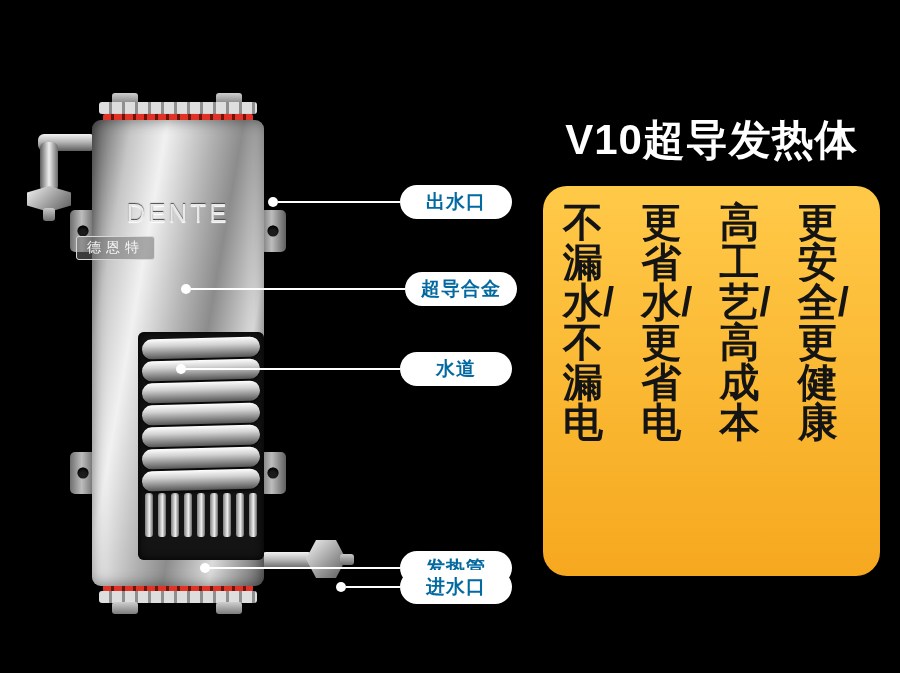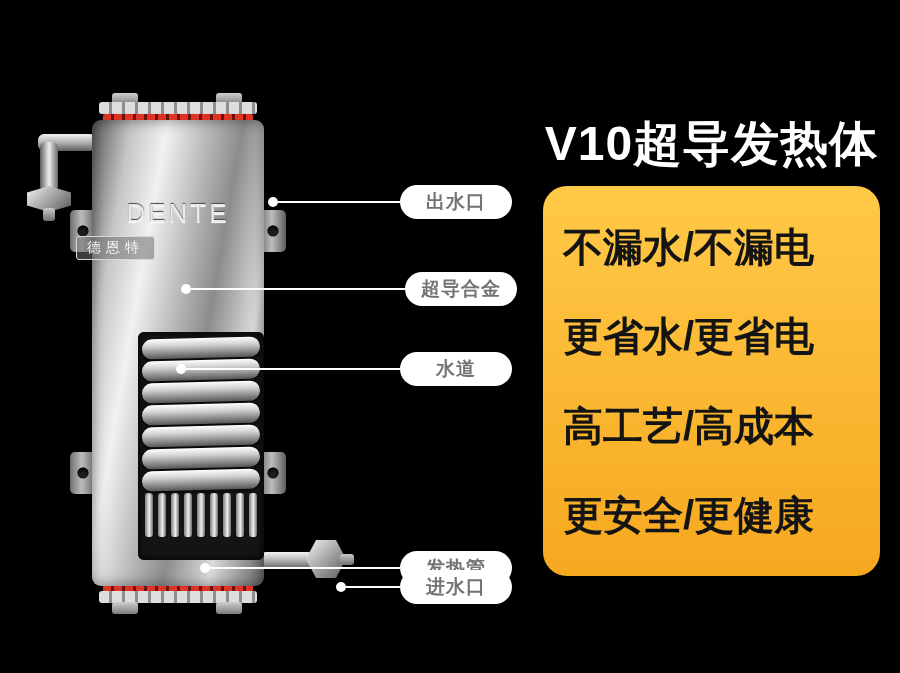--- a/index.html
+++ b/index.html
@@ -57,35 +57,35 @@
   .nut { position:absolute; background:linear-gradient(135deg,#f4f4f4,#9e9e9e 55%,#5a5a5a); }
   .nut.v { clip-path:polygon(50% 0,100% 25%,100% 75%,50% 100%,0 75%,0 25%); }
   .nut.h { clip-path:polygon(25% 0,75% 0,100% 50%,75% 100%,25% 100%,0 50%); }
   .pipe-tip { position:absolute; background:linear-gradient(180deg,#cacaca,#6f6f6f); border-radius:3px; }
 
   
   .callout { position:absolute; display:flex; align-items:center; height:34px; z-index:5; }
   .callout .dot { width:10px; height:10px; border-radius:50%; background:#fff; flex:0 0 auto; }
   .callout .line { flex:1 1 auto; height:2px; background:#fff; }
   .callout .pill { flex:0 0 auto; width:112px; height:34px; border-radius:17px;
-                   background:#fff; color:#737373; font-size:19px; font-weight:bold;
+                   background:#fff; color:#0369a1; font-size:19px; font-weight:bold;
                    display:flex; align-items:center; justify-content:center; letter-spacing:1px; }
   .c1 { left:268px; top:185px; width:244px; }
   .c2 { left:181px; top:272px; width:336px; }
   .c3 { left:176px; top:352px; width:336px; }
   .c4 { left:200px; top:507px; width:312px;margin-top:44px; }
   .c5 { left:336px; top:560px; width:176px;margin-top:10px; }
 
   
   .title { position:absolute; left:543px; top:112px; width:337px; text-align:center;
-           color:#ffffff; font-size:48px; font-weight:900; letter-spacing:1px; }
+           color:#ffffff; font-size:42px; font-weight:900; letter-spacing:1px; }
   .feature-panel { position:absolute; left:543px; top:186px; width:337px; height:390px;
                    border-radius:24px;
                    background:linear-gradient(180deg,#ffc948 0%,#f6a81f 100%);
-                   display:flex; flex-direction:column; justify-content:space-around;
+                   display:flex; justify-content:space-around;
                    padding:16px 4px 16px 20px; }
   .feature { color:#141414; font-size:40px; font-weight:900; line-height:1; letter-spacing:0; }
 </style>
 </head>
 <body>
 
 <div class="stage">
 
   <div class="device">
 

